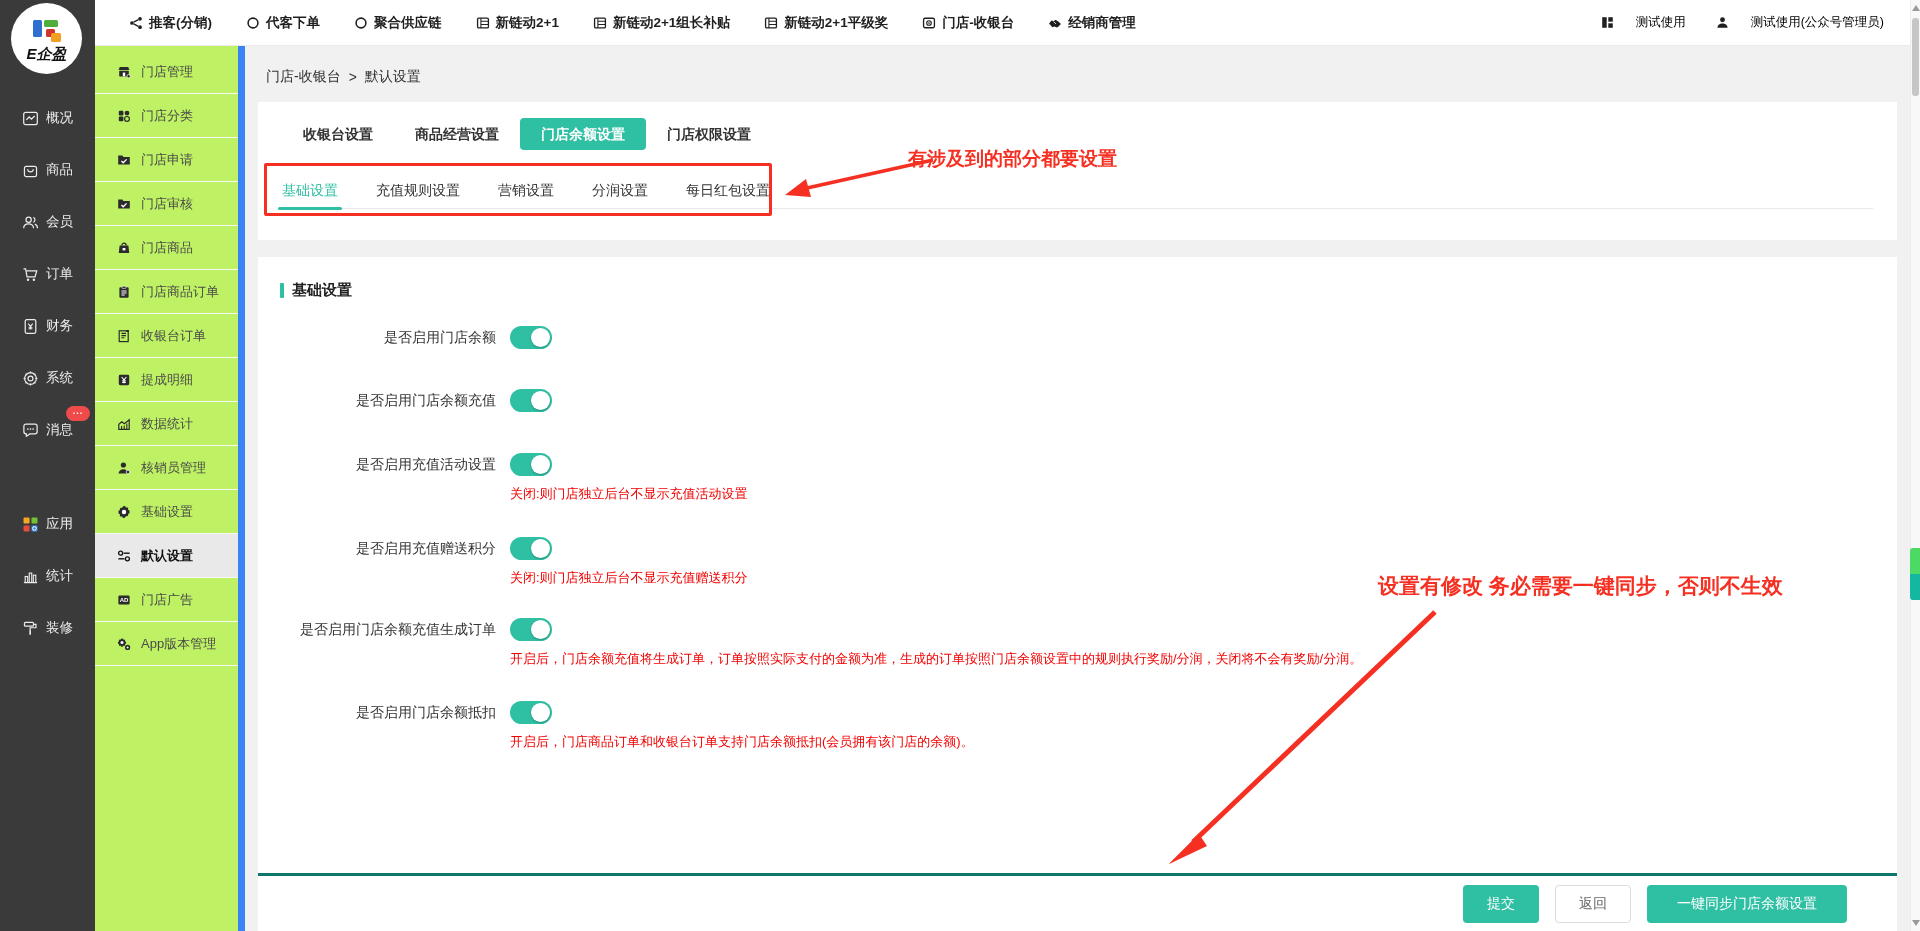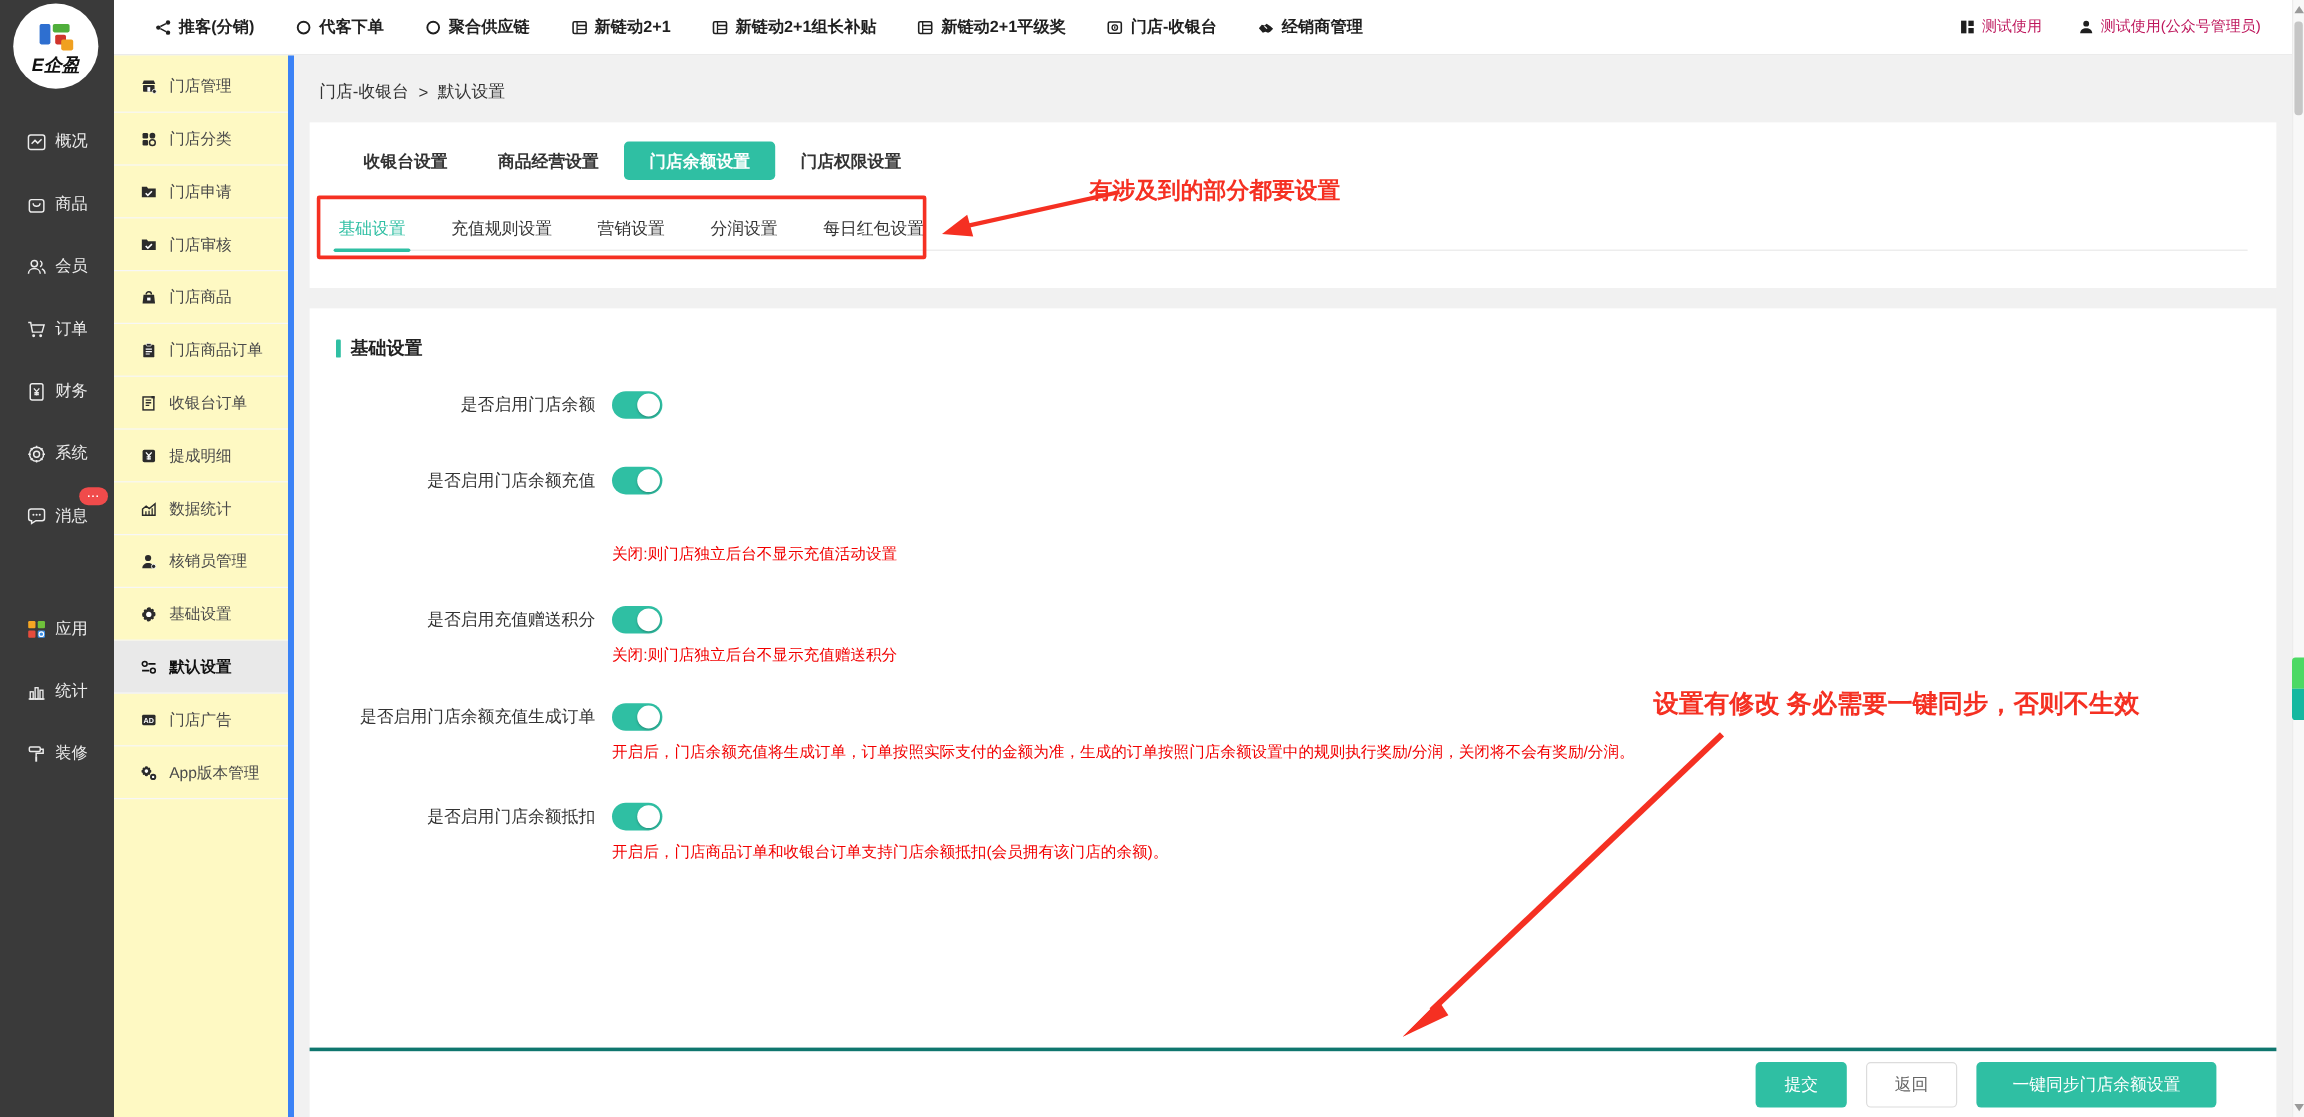--- a/index.html
+++ b/index.html
@@ -5,37 +5,37 @@
   * { margin:0; padding:0; box-sizing:border-box; }
   html,body { width:1920px; height:931px; overflow:hidden; font-family:"Liberation Sans","DejaVu Sans",sans-serif; background:#f1f1f1; position:relative; }
   svg { display:block; }
 
   
   .topbar { position:absolute; left:95px; top:0; right:10px; height:46px; background:#fff; border-bottom:1px solid #ebebeb; display:flex; align-items:center; justify-content:space-between; z-index:4;text-align:center; }
   .topnav { display:flex; align-items:center; padding-left:34px; gap:34px; }
   .nav-item { display:flex; align-items:center; gap:6px; font-size:13.5px; font-weight:700; color:#1f1f1f; cursor:pointer; white-space:nowrap; }
   .nav-item svg { width:14px; height:14px; }
   .topbar-right { display:flex; align-items:center; gap:30px; padding-right:26px; }
-  .tb-right-item { display:flex; align-items:center; gap:6px; font-size:12.5px; color:#be185d; cursor:pointer; white-space:nowrap; }
+  .tb-right-item { display:flex; align-items:center; gap:22px; font-size:12.5px; color:#000000; cursor:pointer; white-space:nowrap; }
   .tb-right-item svg { width:13px; height:13px; }
 
   
   .sidebar { position:absolute; left:0; top:0; width:95px; height:931px; background:#3a3a3a; z-index:5; }
   .logo-circle { position:absolute; left:11px; top:3px; width:71px; height:71px; background:#fff; border-radius:50%; z-index:7; display:flex; align-items:center; justify-content:center; flex-direction:column;text-align:right; }
   .logo-mark { margin-top:6px; }
   .logo-text { font-size:15px; font-weight:800; font-style:italic; color:#111; letter-spacing:0; margin-top:-4px;
     text-shadow:-1px 0 #fff,1px 0 #fff,0 -1px #fff,0 1px #fff; }
   .side-list { position:absolute; top:92px; left:0; width:100%; }
   .side-item { height:52px; display:flex; align-items:center; justify-content:center; gap:7px; color:#ececec; font-size:13.5px; cursor:pointer; position:relative; }
   .side-item svg { width:17px; height:17px; flex:0 0 auto; }
   .side-gap { height:42px; }
   .badge { position:absolute; top:2px; right:5px; background:#f04b4b; color:#fff; border-radius:9px; min-width:24px; height:15px; font-size:9px; line-height:11px; text-align:center; font-weight:700; letter-spacing:1px; }
 
   
-  .submenu { position:absolute; left:95px; top:46px; width:150px; bottom:0; background:#fef9c3; border-right:5px solid #3b82f6; z-index:3; padding-top:4px; }
+  .submenu { position:absolute; left:95px; top:46px; width:150px; bottom:0; background:#bef264; border-right:7px solid #3b82f6; z-index:3; padding-top:4px; }
   .sm-item { height:44px; display:flex; align-items:center; padding-left:22px; gap:10px; font-size:13px; color:#4a4a4a; cursor:pointer; border-bottom:1px solid #f7f7f7; }
   .sm-item svg { width:14px; height:14px; flex:0 0 auto; }
   .sm-item.active { background:#e9e9e9; color:#111; font-weight:700; }
 
   
   .main { position:absolute; left:245px; top:46px; right:10px; bottom:0; background:#f1f1f1; }
   .breadcrumb { height:56px; display:flex; align-items:center; padding:6px 0 0 21px; font-size:14px; color:#333; gap:8px; }
   .crumb-parent { cursor:pointer; }
   .tabs-card { position:absolute; left:13px; right:13px; top:56px; height:138px; background:#fff; padding:16px 24px 0 24px; }
   .tabs-row { display:flex;font-weight:bold; }
@@ -484,20 +484,24 @@
           <div class="switch on"></div>
         </div>
       </div>
       <div class="row mb41">
         <div class="row-line">
           <div class="row-label">是否启用门店余额充值</div>
           <div class="switch on"></div>
         </div>
       </div>
       <div class="row mb34">
+        <div class="row-line">
+          <div class="row-label">是否启用充值活动设置</div>
+          <div class="switch on"></div>
+        </div>
         <div class="row-note">关闭:则门店独立后台不显示充值活动设置</div>
       </div>
       <div class="row mb31">
         <div class="row-line">
           <div class="row-label">是否启用充值赠送积分</div>
           <div class="switch on"></div>
         </div>
         <div class="row-note">关闭:则门店独立后台不显示充值赠送积分</div>
       </div>
       <div class="row mb33">

